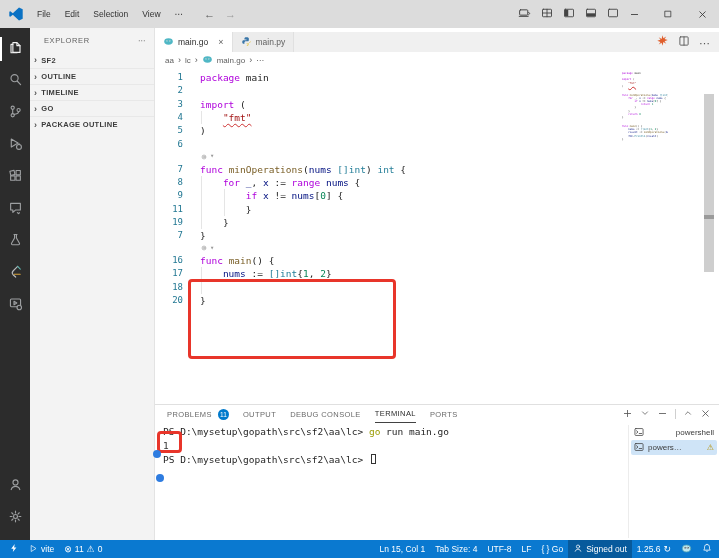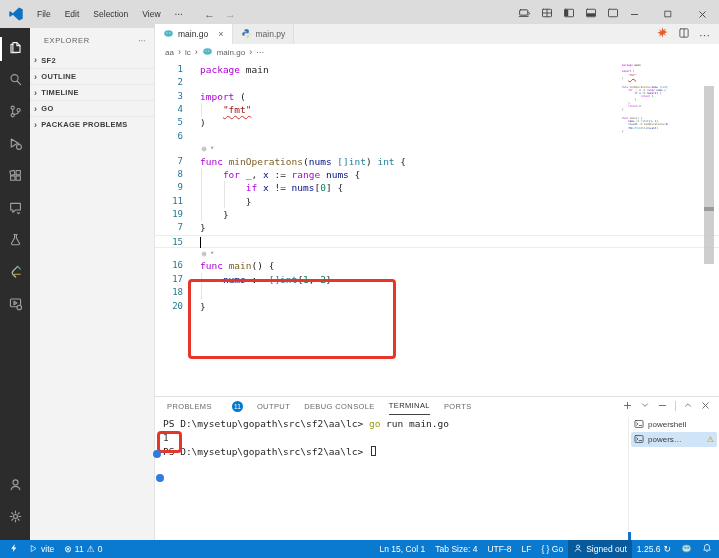--- a/index.html
+++ b/index.html
@@ -34,21 +34,21 @@
   #sidebar { position:absolute; left:30px; top:28px; width:125px; height:512px;
     background:#f3f3f3; border-right:1px solid #e3e3e3; }
   #sidebar-header { height:24px; display:flex; align-items:center; justify-content:space-between;
     padding:0 8px 0 14px; font-size:7.5px; letter-spacing:.6px; color:#616161; }
   .section-row { height:16px; display:flex; align-items:center; gap:4px; padding-left:4px;
     font-size:7.5px; font-weight:700; letter-spacing:.3px; color:#3b3b3b; border-top:1px solid #e8e8e8; }
   .section-row:first-of-type { border-top:none; }
   .chev { font-size:9px; color:#555; transform:translateY(-0.5px); }
 
   
-  #editor { position:absolute; left:155px; top:24px; width:564px; height:512px; background:#5eead4; }
+  #editor { position:absolute; left:155px; top:32px; width:564px; height:512px; background:#5eead4; }
   #tabbar { height:20px; background:#f0f0f0; display:flex; align-items:stretch; }
   .tab { display:flex; align-items:center; gap:4px; padding:0 8px; font-size:8.5px;
     border-right:1px solid #e0e0e0; color:#616161; background:#ececec; }
   .tab.active { background:#fff; color:#2f2f2f; }
   .tab .close { margin-left:6px; font-size:9px; color:#666; }
   #tab-actions { margin-left:auto; display:flex; align-items:center; gap:9px; padding-right:8px; color:#555; }
   #breadcrumb { height:16px; display:flex; align-items:center; gap:4px; padding-left:10px;
     font-size:8px; color:#616161; background:#fff; }
   #code-area { position:relative; height:336px; background:#fff; overflow:hidden;
     font-family:"DejaVu Sans Mono", monospace; font-size:9.5px; padding-top:3px; }
@@ -65,33 +65,33 @@
   #minimap { position:absolute; left:467px; top:4px; width:46px;
     font-family:"DejaVu Sans Mono", monospace; font-size:2.6px; line-height:3.2px;
     white-space:pre; overflow:hidden; }
   #scrollbar-thumb { position:absolute; left:549px; top:26px; width:10px; height:178px; background:#c6c6c6; opacity:.85; }
   #scroll-marker { position:absolute; left:549px; top:147px; width:10px; height:4px; background:#9a9a9a; }
 
   
   #panel { position:absolute; left:0; top:372px; width:564px; height:140px; background:#fff; border-top:1px solid #e0e0e0; }
   #panel-tabs { height:18px; display:flex; align-items:center; gap:14px; padding-left:12px;
     font-size:7.5px; letter-spacing:.4px; color:#6a6a6a; }
-  .ptab { display:flex; align-items:center; gap:20px; height:18px; }
+  .ptab { display:flex; align-items:center; gap:6px; height:18px; }
   .ptab.active { color:#2b2b2b; border-bottom:1px solid #424242; }
   .badge { min-width:11px; height:11px; border-radius:6px; background:#007acc; color:#fff;
     font-size:6.5px; display:flex; align-items:center; justify-content:center; padding:0 2px; letter-spacing:0; }
   #panel-actions { margin-left:auto; display:flex; align-items:center; gap:7px; padding-right:8px; color:#555; }
   .pa-sep { width:1px; height:10px; background:#cfcfcf; }
   #terminal { position:absolute; left:8px; top:20px; right:94px; bottom:0;
     font-family:"DejaVu Sans Mono", monospace; font-size:9.5px; color:#1e1e1e; }
   .tl { height:14px; line-height:14px; white-space:pre; }
   .tm-pr{color:#1e1e1e} .tm-cmd{color:#999b00} .tm-out{color:#333}
   .term-cursor { display:inline-block; width:5.5px; height:10px; border:1px solid #333; vertical-align:-1px; margin-left:2px; }
   #terminal-list { position:absolute; right:2px; top:20px; width:86px; font-size:8px; color:#3b3b3b; }
-  .term-row { height:15px; display:flex; align-items:center; gap:4px; padding:0 3px; border-radius:2px; }
+  .term-row { height:15px; display:flex; align-items:center; gap:4px; padding:0 3px; border-radius:2px;justify-content:space-between; }
   .term-row.sel { background:#cfe4f7; }
   .warn-ico { margin-left:auto; color:#b58f00; font-size:8px; }
   #panel-divider { position:absolute; right:90px; top:20px; bottom:6px; width:1px; background:#ececec; }
   #terminal-scrollbar { position:absolute; left:473px; top:135px; width:3px; height:17px; background:#1273c9; }
 
   
   #statusbar { position:absolute; left:0; top:540px; width:719px; height:18px; background:#0a79d0;
     color:#fff; display:flex; align-items:center; font-size:8.5px; }
   .sb-item { display:flex; align-items:center; gap:3px; padding:0 5px; height:18px; white-space:nowrap; }
   .sb-item.dark { background:rgba(0,0,0,.25); }
@@ -259,21 +259,21 @@
         <div class="section-row">
           <span class="chev">›</span>
           <span>TIMELINE</span>
         </div>
         <div class="section-row">
           <span class="chev">›</span>
           <span>GO</span>
         </div>
         <div class="section-row">
           <span class="chev">›</span>
-          <span>PACKAGE PROBLEMS</span>
+          <span>PACKAGE OUTLINE</span>
         </div>
       </div>
   </div>
 
   <div id="editor">
     <div id="tabbar">
         <div class="tab active">
           <span><svg viewBox="0 0 16 16" width="11" height="11" fill="none" stroke="currentColor" stroke-width="1.2" stroke-linecap="round" stroke-linejoin="round">
               <ellipse cx="8" cy="8" rx="6.2" ry="4.6" fill="#4fb7c5" stroke="none"></ellipse>
               <circle cx="5.8" cy="7" r="1" fill="#fff" stroke="none"></circle>
@@ -334,21 +334,20 @@
               </svg>
               <span style="font-size:7px">▾</span>
             </span>
           </div>
           <div class="cl"><span class="ln">7</span><span class="lt"><span class="tk-kw">func</span><span class="tk-pl"> </span><span class="tk-fn">minOperations</span><span class="tk-pl">(</span><span class="tk-var">nums</span><span class="tk-pl"> </span><span class="tk-ty">[]int</span><span class="tk-pl">) </span><span class="tk-ty">int</span><span class="tk-pl"> {</span></span></div>
           <div class="cl"><span class="ln">8</span><span class="guide" style="left: 46px;"></span><span class="lt"><span class="tk-pl">    </span><span class="tk-kw">for</span><span class="tk-pl"> </span><span class="tk-var">_</span><span class="tk-pl">, </span><span class="tk-var">x</span><span class="tk-pl"> := </span><span class="tk-kw">range</span><span class="tk-pl"> </span><span class="tk-var">nums</span><span class="tk-pl"> {</span></span></div>
           <div class="cl"><span class="ln">9</span><span class="guide" style="left: 46px;"></span><span class="guide" style="left: 68.88px;"></span><span class="lt"><span class="tk-pl">        </span><span class="tk-kw">if</span><span class="tk-pl"> </span><span class="tk-var">x</span><span class="tk-pl"> != </span><span class="tk-var">nums</span><span class="tk-pl">[</span><span class="tk-num">0</span><span class="tk-pl">] {</span></span></div>
           <div class="cl"><span class="ln">11</span><span class="guide" style="left: 46px;"></span><span class="guide" style="left: 68.88px;"></span><span class="lt"><span class="tk-pl">        }</span></span></div>
           <div class="cl"><span class="ln">19</span><span class="guide" style="left: 46px;"></span><span class="lt"><span class="tk-pl">    }</span></span></div>
           <div class="cl"><span class="ln">7</span><span class="lt"><span class="tk-pl">}</span></span></div>
-          <div class="cl cur"><span class="ln">15</span><span class="lt"></span><span class="caret"></span></div>
           <div class="deco-row">
             <span class="deco">
               <svg viewBox="0 0 16 16" width="8" height="8" fill="none" stroke="currentColor" stroke-width="1.2" stroke-linecap="round" stroke-linejoin="round">
                 <circle cx="8" cy="8" r="2.4"></circle>
                 <path d="M8 3.6v1.6M8 10.8v1.6M3.6 8h1.6M10.8 8h1.6M4.9 4.9l1.1 1.1M10 10l1.1 1.1M11.1 4.9L10 6M6 10l-1.1 1.1"></path>
               </svg>
               <span style="font-size:7px">▾</span>
             </span>
           </div>
           <div class="cl"><span class="ln">16</span><span class="lt"><span class="tk-kw">func</span><span class="tk-pl"> </span><span class="tk-fn">main</span><span class="tk-pl">() {</span></span></div>

